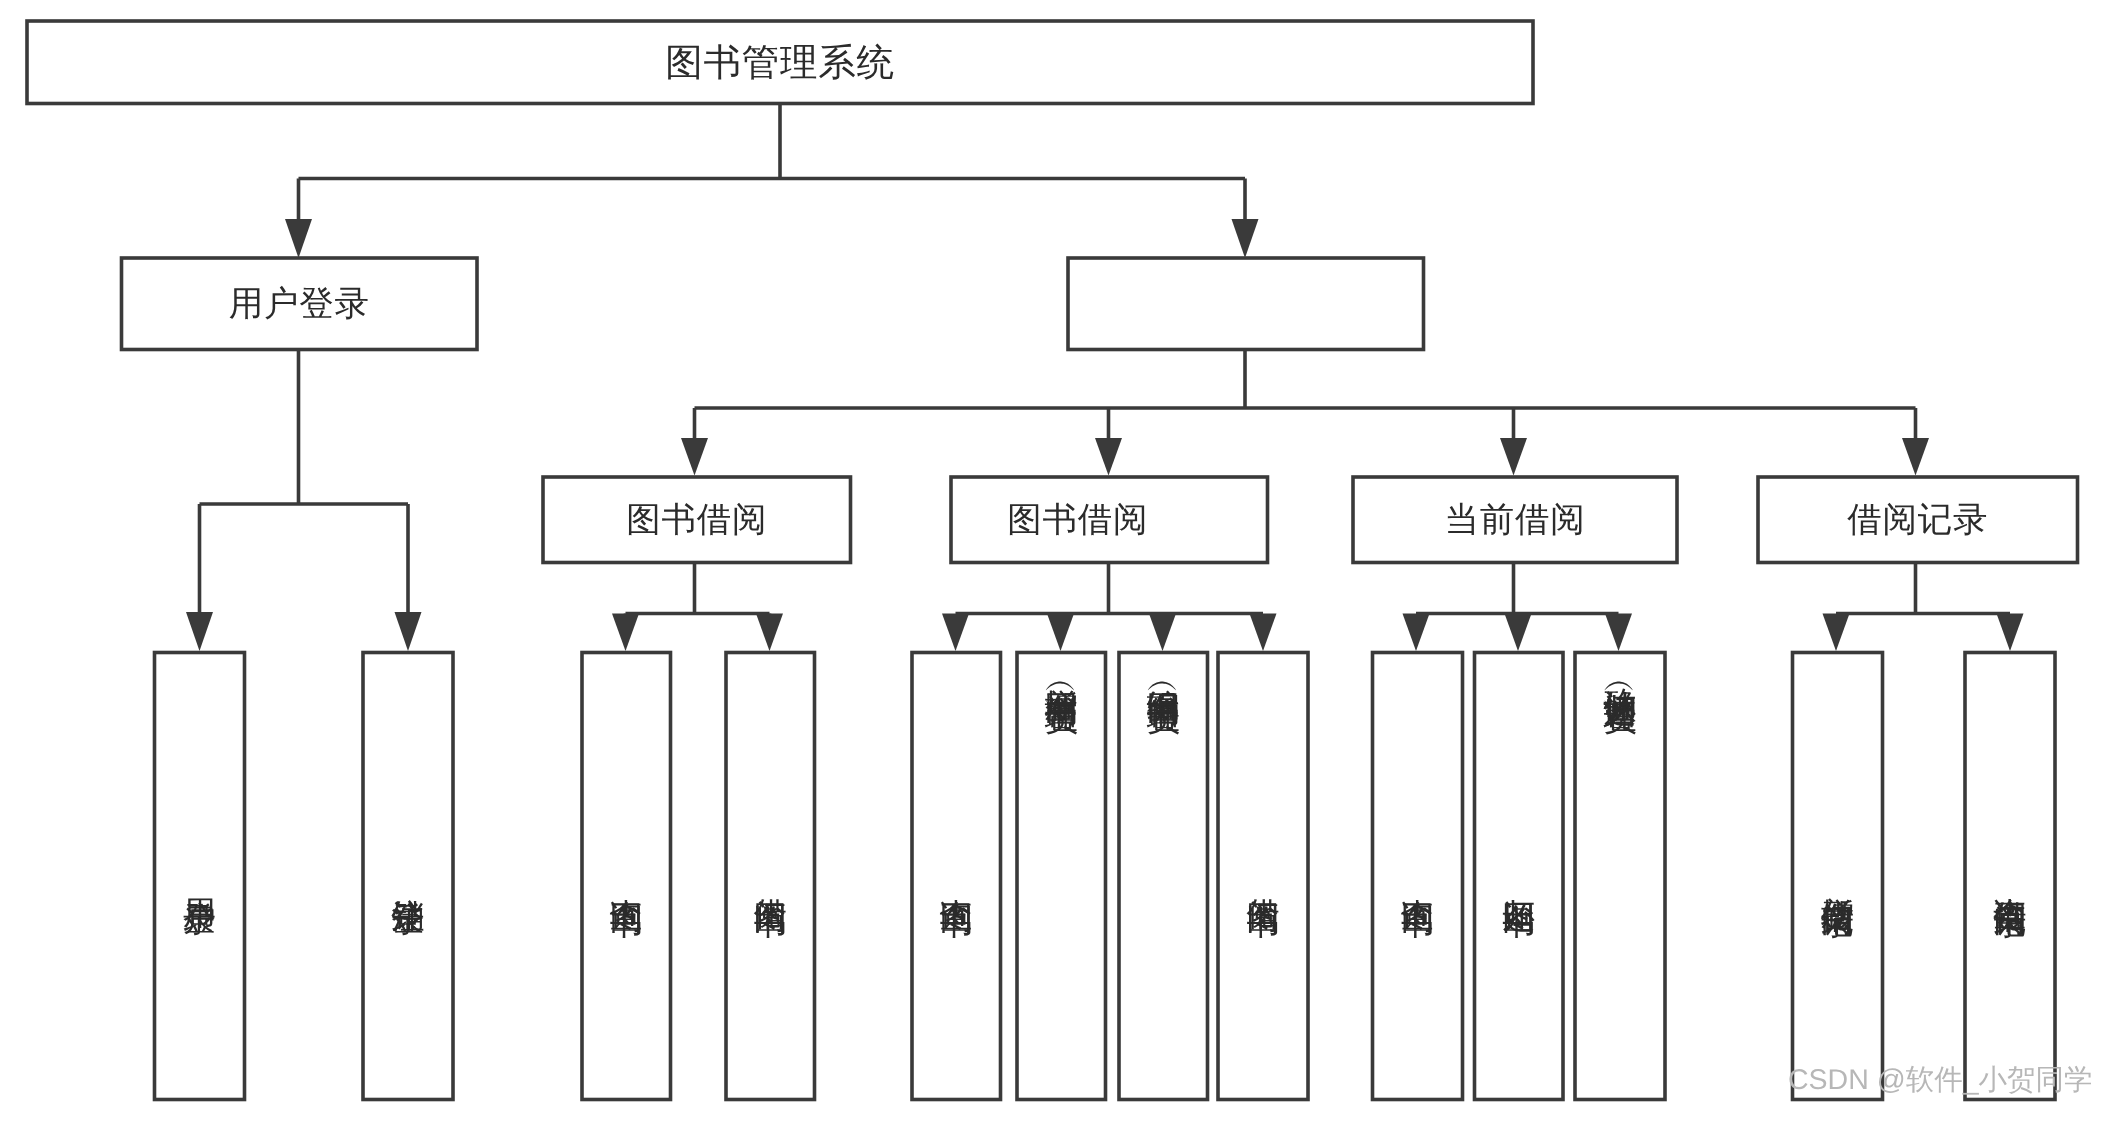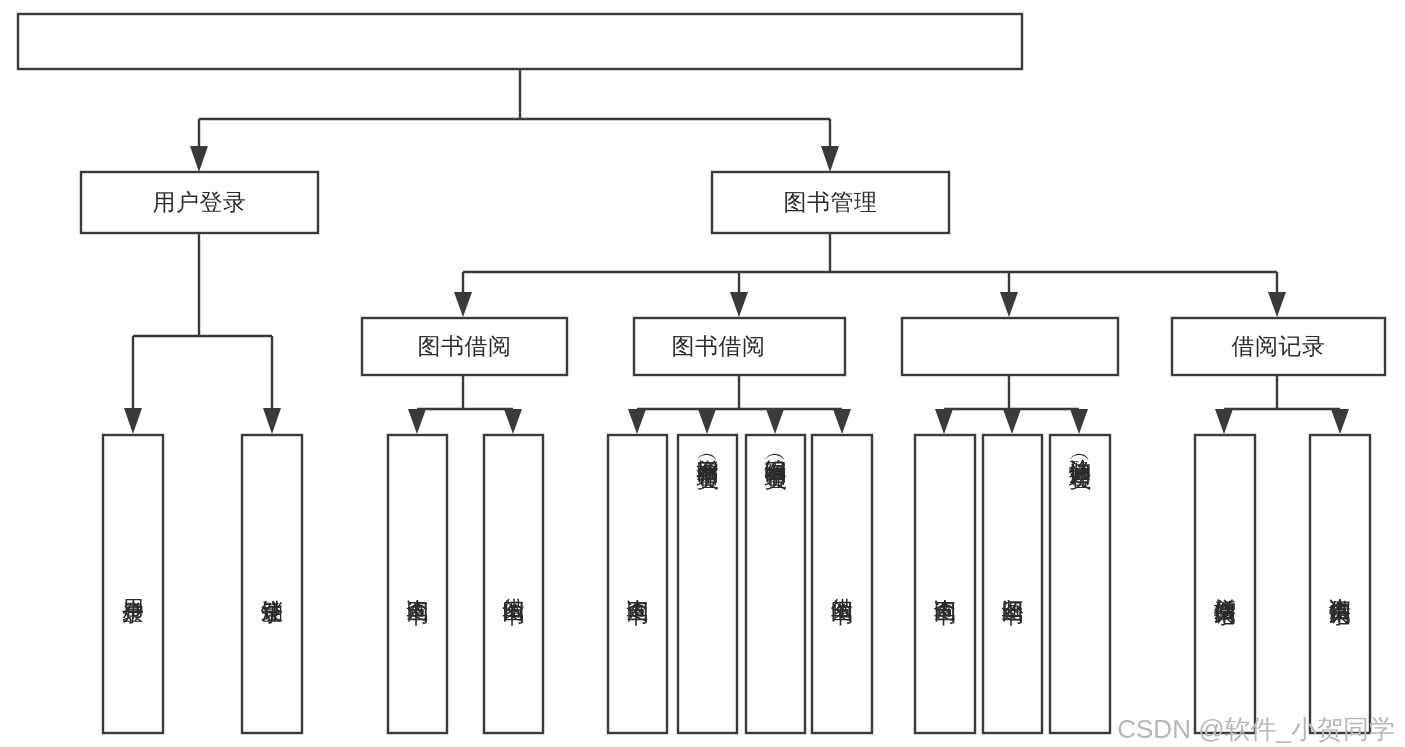--- a/index.html
+++ b/index.html
@@ -66,23 +66,23 @@
   .h-text {
     font-family: "Liberation Sans", "DejaVu Sans", sans-serif;
     font-size: 23px;
     color: #2b2b2b;
     letter-spacing: 0.5px;
     white-space: nowrap;
   }
   .watermark {
     position: absolute;
     right: 10px;
-    bottom: 0;
-    font-family: "Liberation Sans", "DejaVu Sans", sans-serif;
-    font-size: 26px;
+    bottom: 14px;
+    font-family: "Liberation Sans", "DejaVu Sans", sans-serif;
+    font-size: 19px;
     color: #b7b7b7;
     white-space: nowrap;
     pointer-events: none;
   }
 </style>
 </head>
 <body>
 
 <div id="diagram-root">
 
@@ -177,34 +177,37 @@
     <rect class="node-box" x="678" y="435" width="59" height="298"></rect>
     <rect class="node-box" x="746" y="435" width="59" height="298"></rect>
     <rect class="node-box" x="812" y="435" width="60" height="298"></rect>
     <rect class="node-box" x="915" y="435" width="60" height="298"></rect>
     <rect class="node-box" x="983" y="435" width="59" height="298"></rect>
     <rect class="node-box" x="1050" y="435" width="60" height="298"></rect>
     <rect class="node-box" x="1195" y="435" width="60" height="298"></rect>
     <rect class="node-box" x="1310" y="435" width="60" height="298"></rect>
   </svg>
 
+  <div class="h-text-wrap" style="left:18px; top:14px; width:1004px; height:55px;">
+    <span class="h-text" style="font-size:25px;">图书管理系统</span>
+  </div>
 
   <div class="h-text-wrap" style="left:81px; top:172px; width:237px; height:61px;">
     <span class="h-text">用户登录</span>
   </div>
-  <div class="h-text-wrap" style="left:712px; top:172px; width:237px; height:61px;">
-    <span class="h-text">图书管理</span>
-  </div>
 
   <div class="h-text-wrap" style="left:362px; top:318px; width:205px; height:57px;">
     <span class="h-text">图书借阅</span>
   </div>
   <div class="h-text-wrap" style="left:634px; top:318px; width:169px; height:57px;">
     <span class="h-text">图书借阅</span>
   </div>
+  <div class="h-text-wrap" style="left:902px; top:318px; width:216px; height:57px;">
+    <span class="h-text">当前借阅</span>
+  </div>
   <div class="h-text-wrap" style="left:1172px; top:318px; width:213px; height:57px;">
     <span class="h-text">借阅记录</span>
   </div>
 
   <div class="vertical-text-wrap" style="left:103px; top:435px; width:60px; height:298px;">
     <span class="vertical-text">用户登录</span>
   </div>
   <div class="vertical-text-wrap" style="left:242px; top:435px; width:60px; height:298px;">
     <span class="vertical-text">注销登录</span>
   </div>

